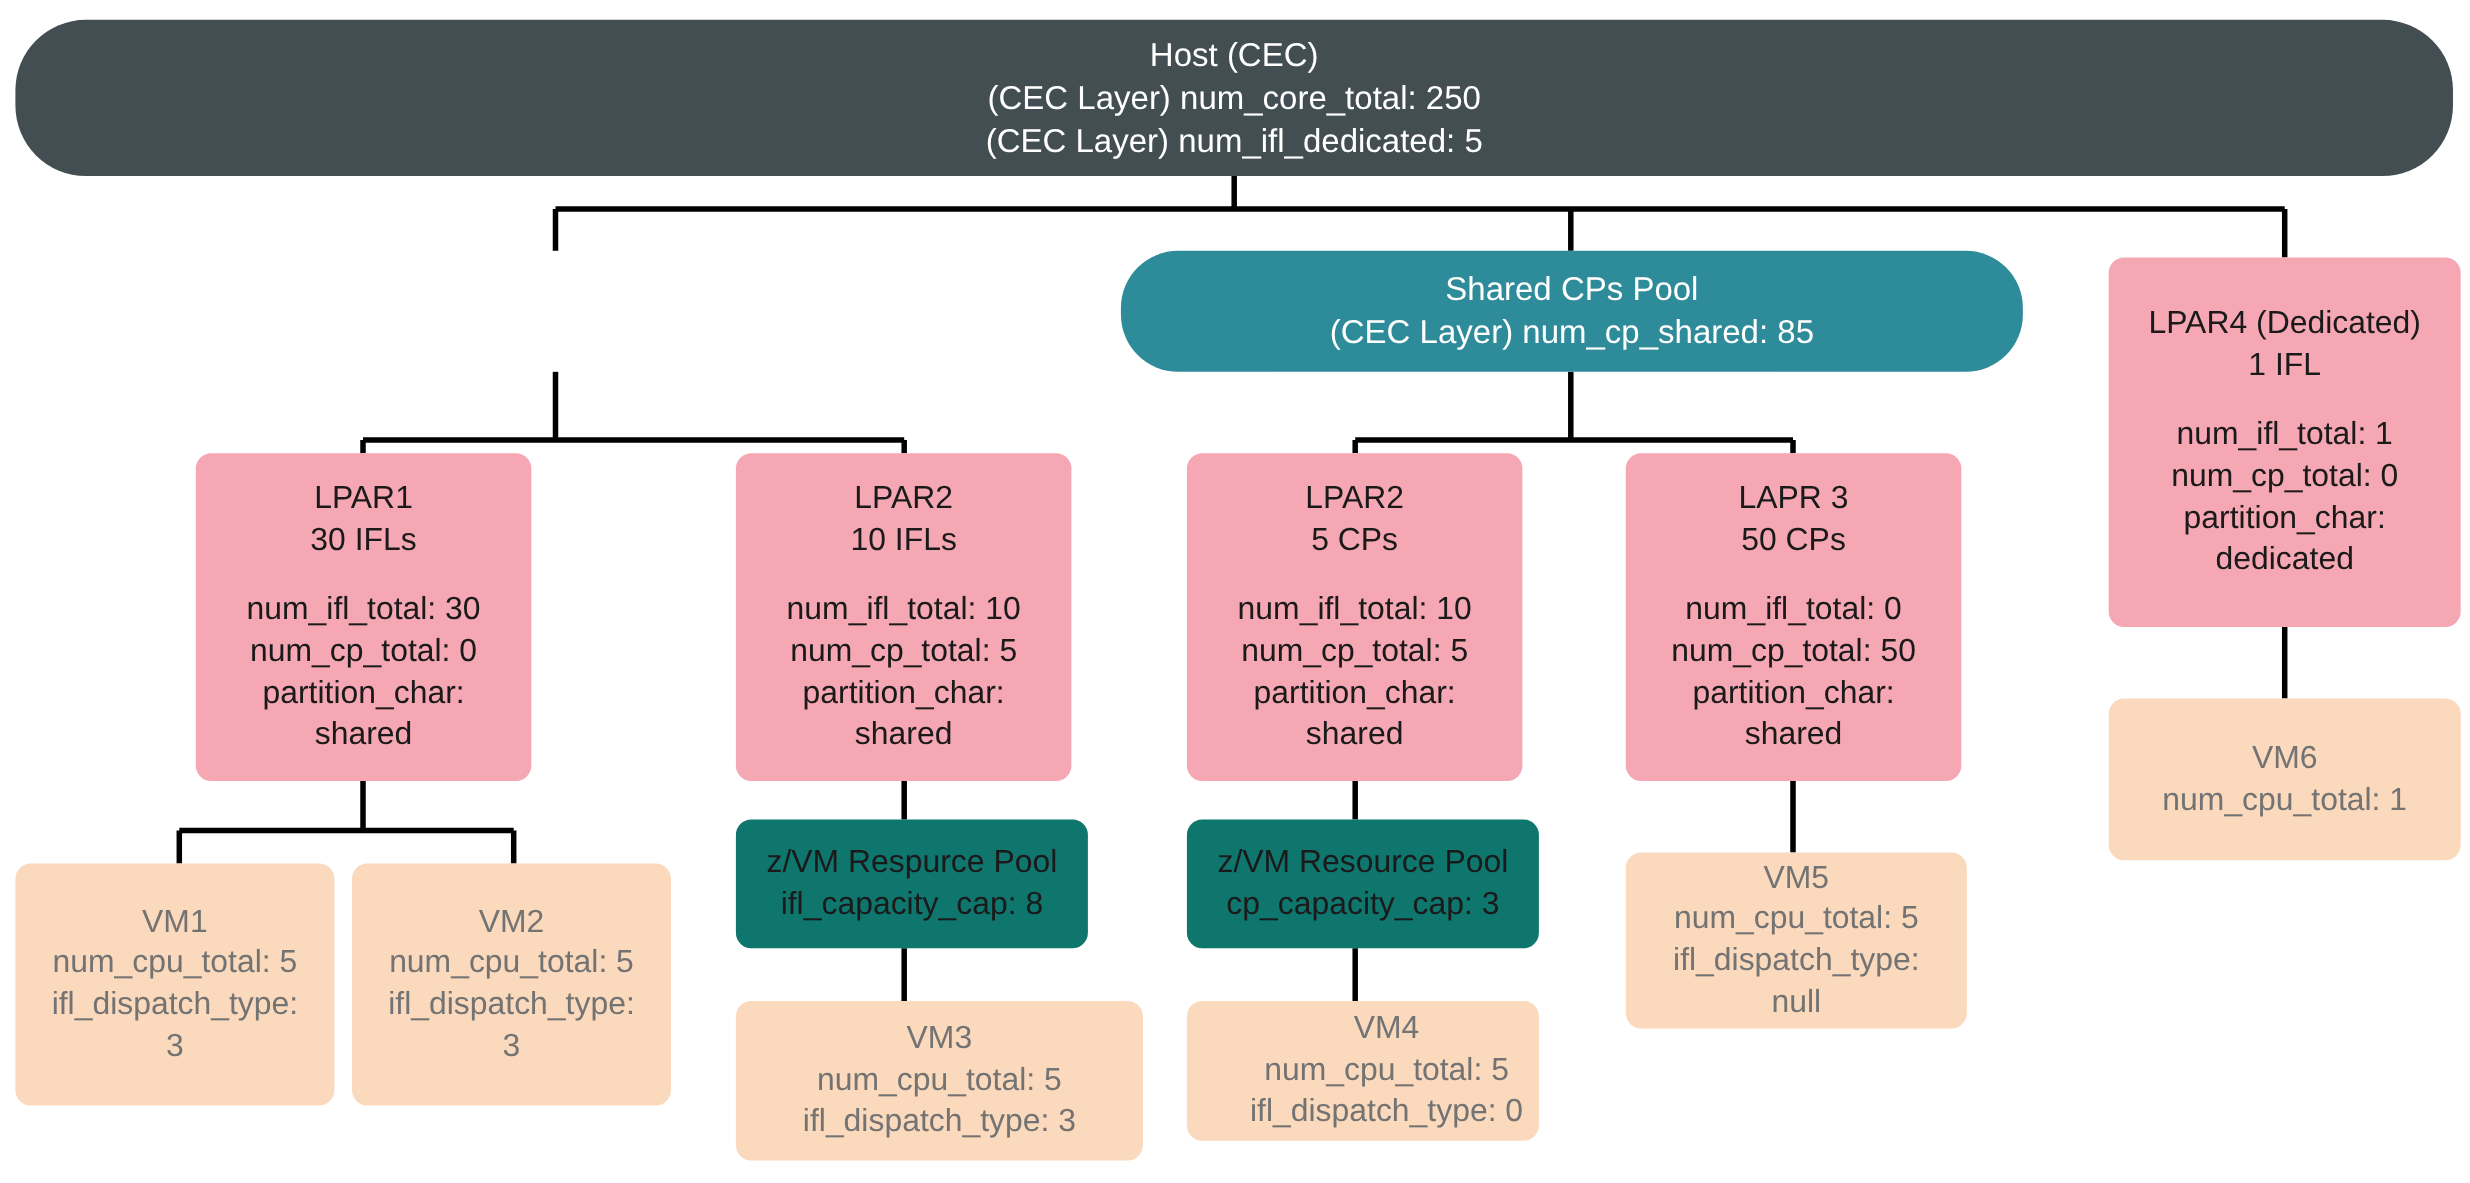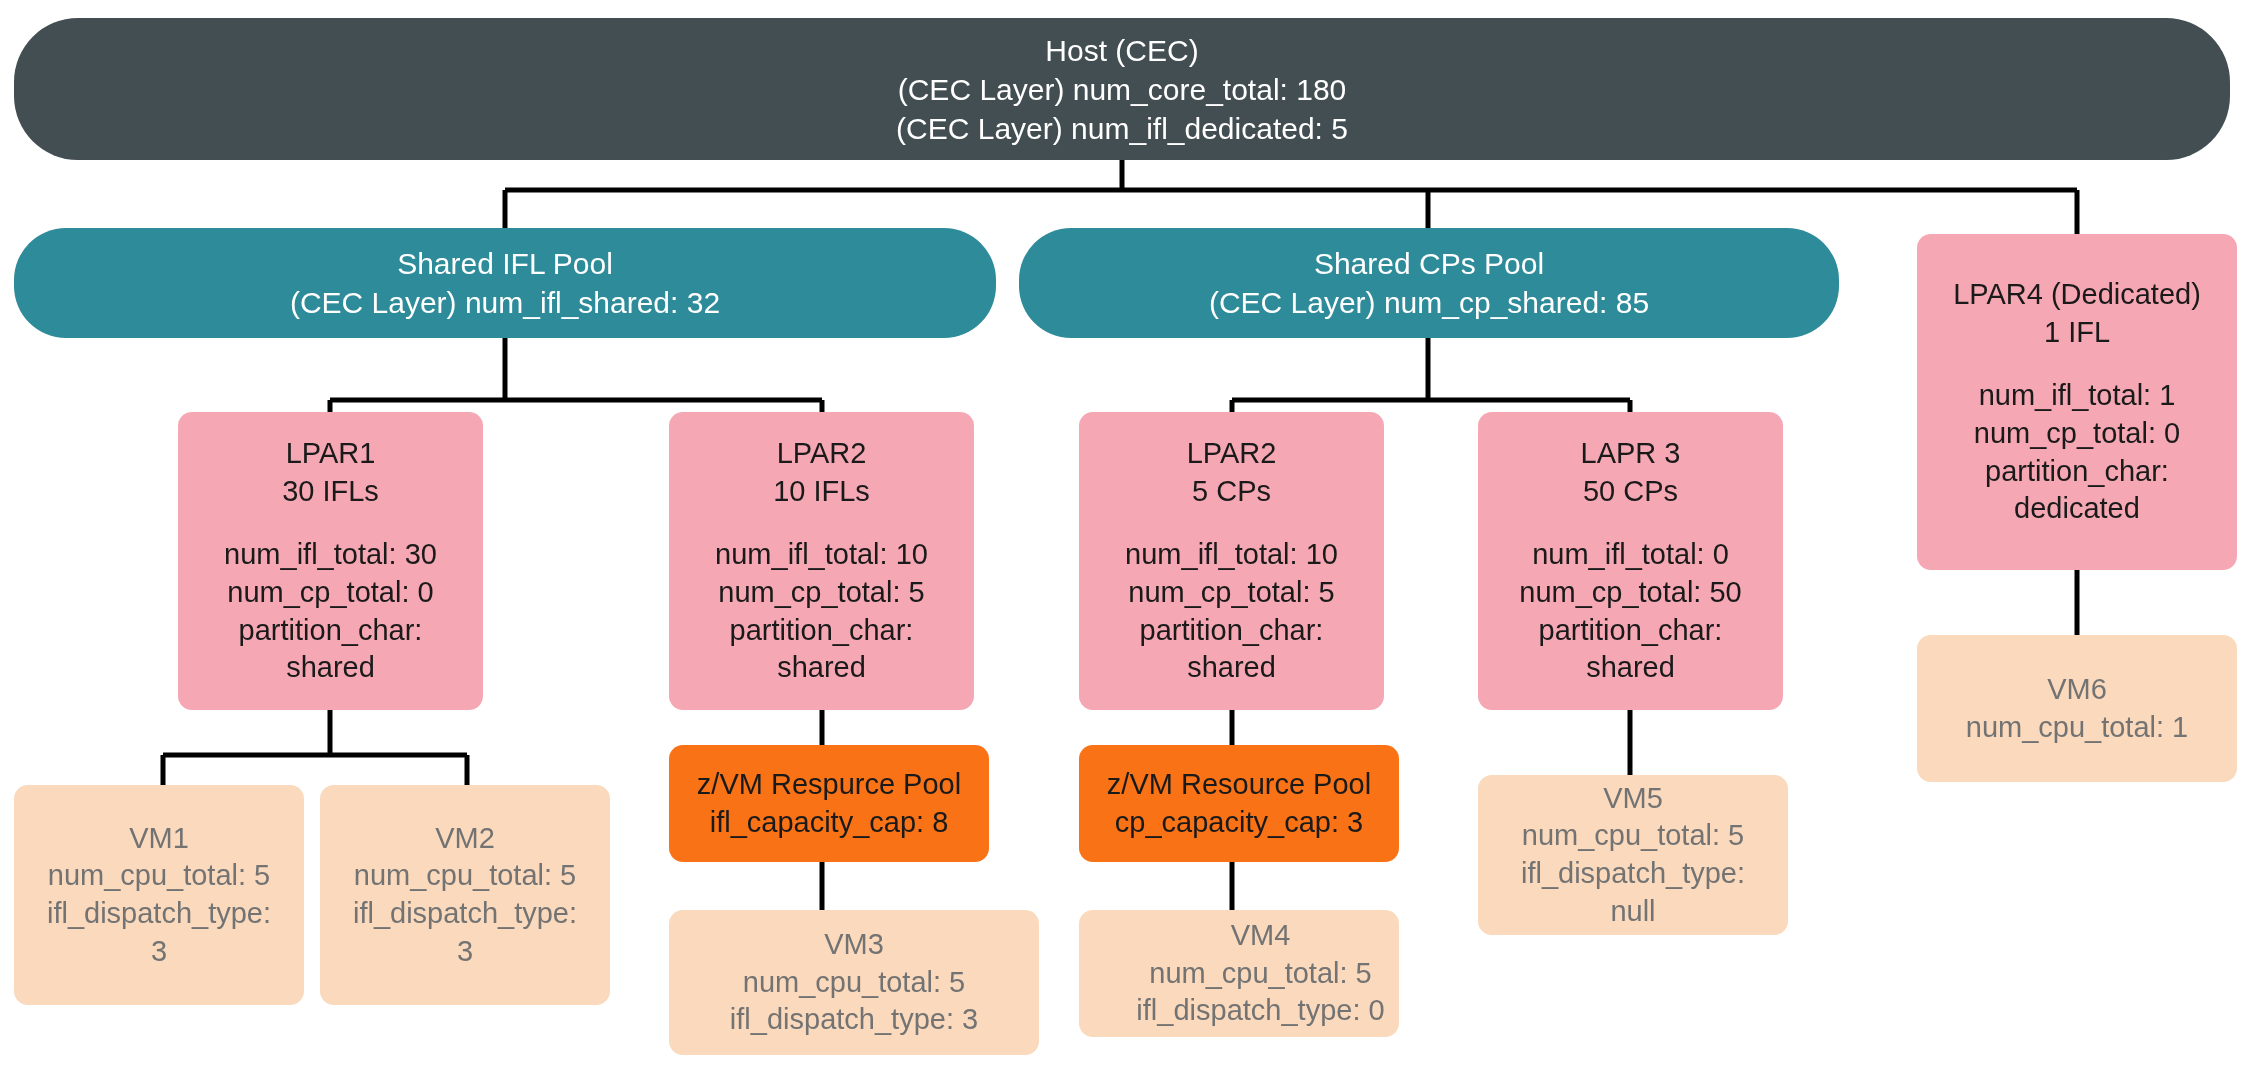--- a/index.html
+++ b/index.html
@@ -55,21 +55,21 @@
   }
   
   .n-lpar {
     background: #F5A7B3;
     color: #1a1a1a;
     border-radius: 14px;
     font-size: 29px;
   }
   
   .n-zvm {
-    background: #f97316;
+    background: #0f766e;
     color: #1a1a1a;
     border-radius: 14px;
     font-size: 29px;
   }
   
   .n-vm {
     background: #FAD9BC;
     color: #737373;
     border-radius: 14px;
     font-size: 29px;
@@ -114,28 +114,24 @@
       <path d="M 1232 862 L 1232 910"></path>
 
       <path d="M 1630 710 L 1630 775"></path>
 
       <path d="M 2077 570 L 2077 635"></path>
     </g>
   </svg>
 
   <div class="node n-host" style="left:14px; top:18px; width:2216px; height:142px;">
     <span class="ln">Host (CEC)</span>
-    <span class="ln">(CEC Layer) num_core_total: 180</span>
+    <span class="ln">(CEC Layer) num_core_total: 250</span>
     <span class="ln">(CEC Layer) num_ifl_dedicated: 5</span>
   </div>
 
-  <div class="node n-pool" style="left:14px; top:228px; width:982px; height:110px;">
-    <span class="ln">Shared IFL Pool</span>
-    <span class="ln">(CEC Layer) num_ifl_shared: 32</span>
-  </div>
 
   <div class="node n-pool" style="left:1019px; top:228px; width:820px; height:110px;">
     <span class="ln">Shared CPs Pool</span>
     <span class="ln">(CEC Layer) num_cp_shared: 85</span>
   </div>
 
   <div class="node n-lpar" style="left:178px; top:412px; width:305px; height:298px;">
     <span class="ln">LPAR1</span>
     <span class="ln">30 IFLs</span>
     <span class="gap"></span>

